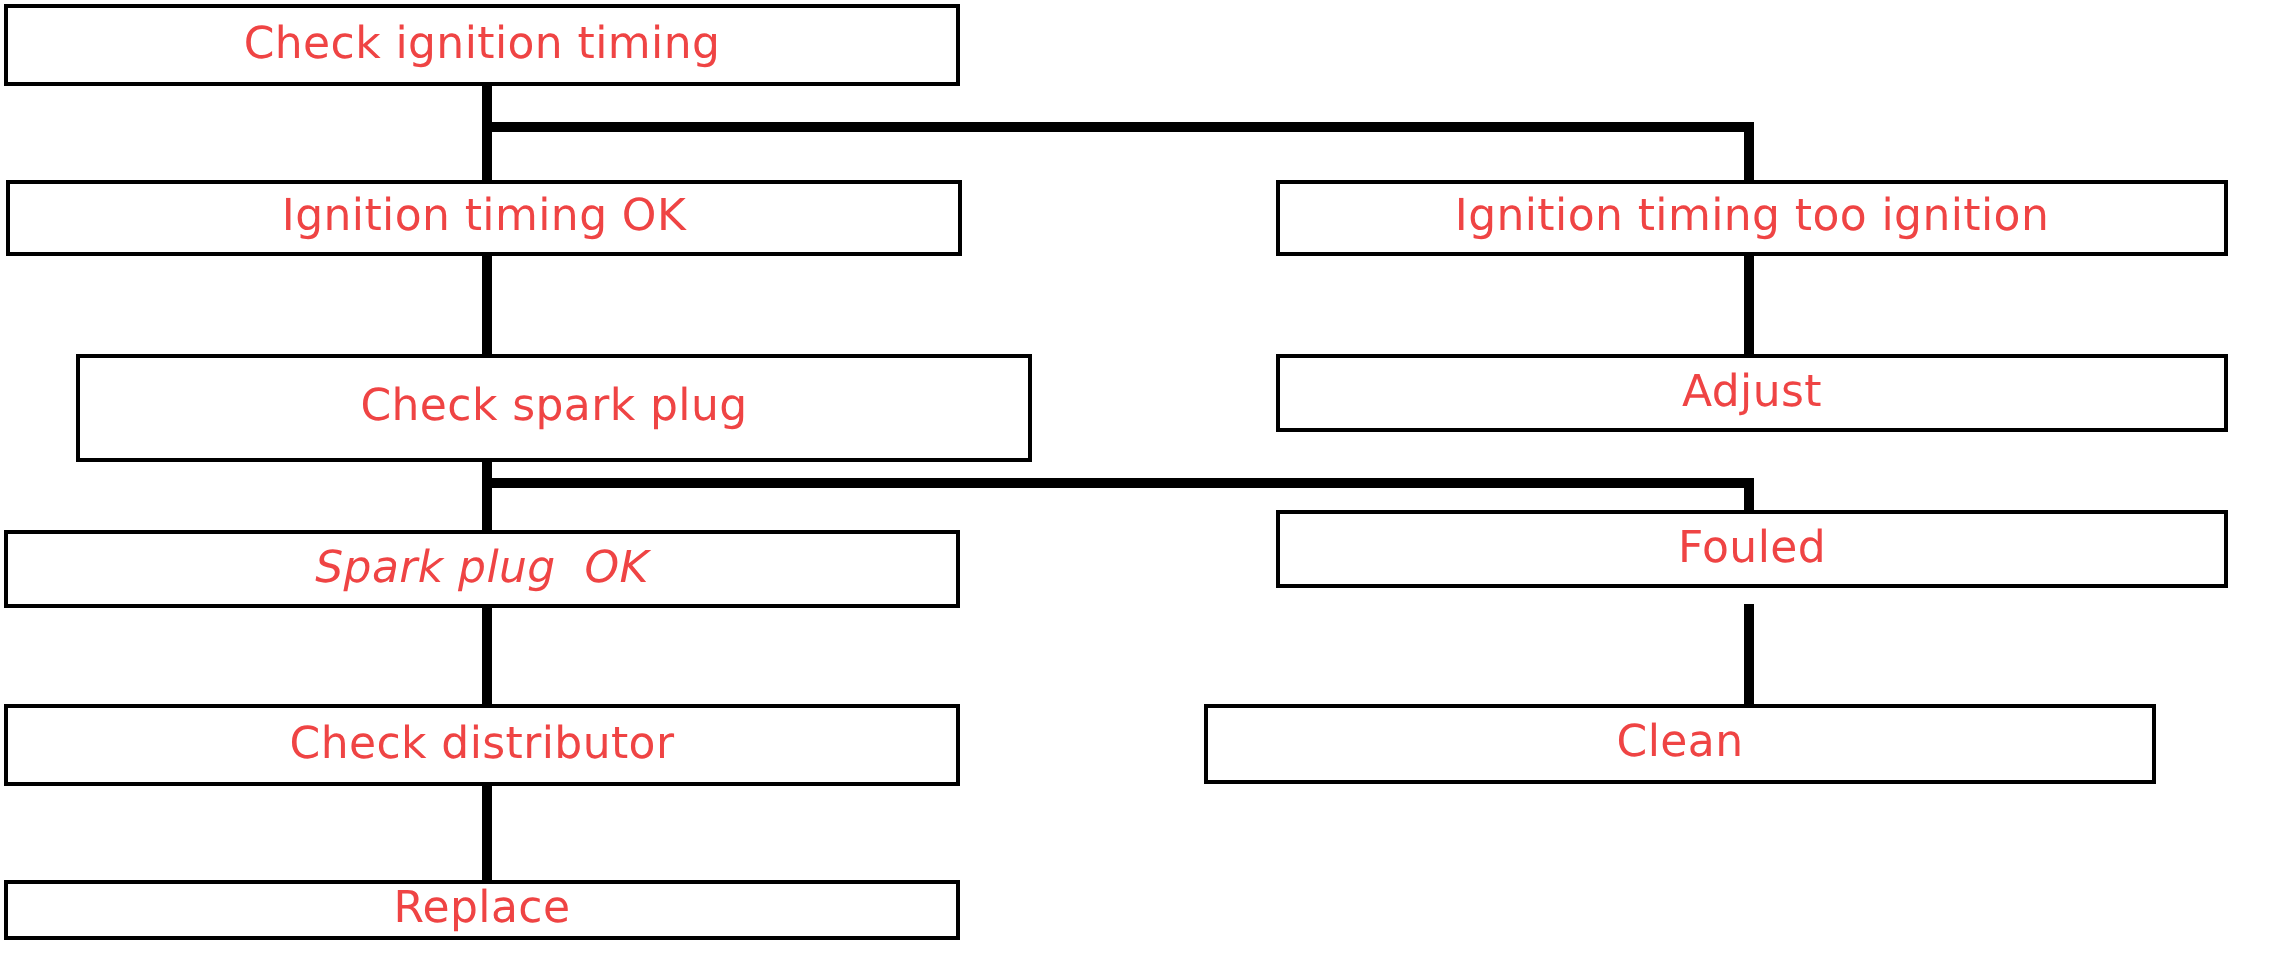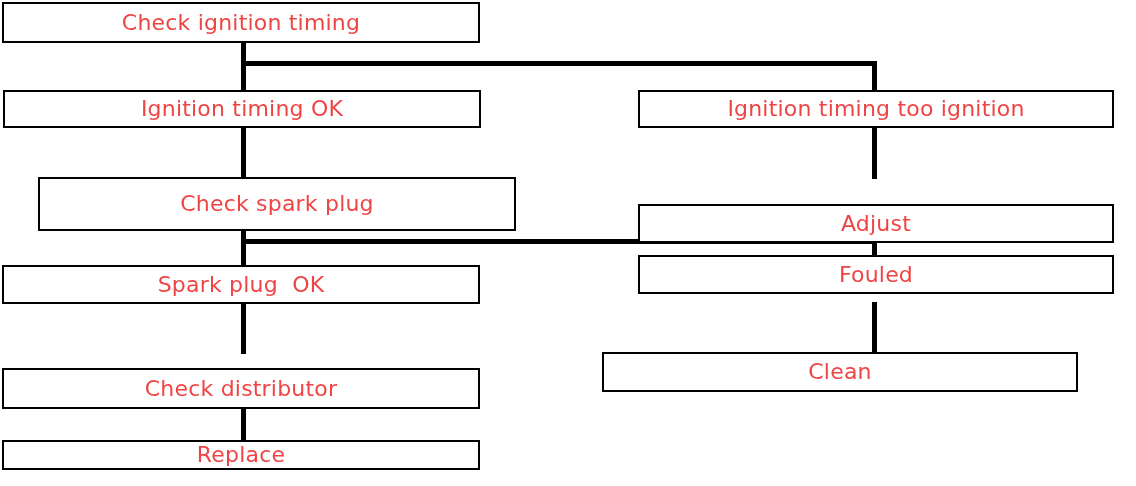--- a/index.html
+++ b/index.html
@@ -72,33 +72,33 @@
   </div>
 
   <div class="node" style="left:638px; top:90px; width:476px; height:38px;">
     <span>Ignition timing too ignition</span>
   </div>
 
   <div class="node" style="left:2px; top:177px; width:478px; height:54px;margin-left:36px;">
     <span>Check spark plug</span>
   </div>
 
-  <div class="node" style="left:638px; top:177px; width:476px; height:39px;margin-top:27px;">
+  <div class="node" style="left:638px; top:177px; width:476px; height:39px;">
     <span>Adjust</span>
   </div>
 
-  <div class="node" style="left:2px; top:265px; width:478px; height:39px;">
+  <div class="node" style="left:2px; top:265px; width:478px; height:39px;font-style:italic;">
     <span>Spark plug  OK</span>
   </div>
 
   <div class="node" style="left:638px; top:255px; width:476px; height:39px;">
     <span>Fouled</span>
   </div>
 
-  <div class="node" style="left:2px; top:368px; width:478px; height:41px;text-align:right;">
+  <div class="node" style="left:2px; top:352px; width:478px; height:41px;text-align:right;">
     <span>Check distributor</span>
   </div>
 
   <div class="node" style="left:602px; top:352px; width:476px; height:40px;">
     <span>Clean</span>
   </div>
 
   <div class="node" style="left:2px; top:440px; width:478px; height:30px;">
     <span>Replace</span>
   </div>

